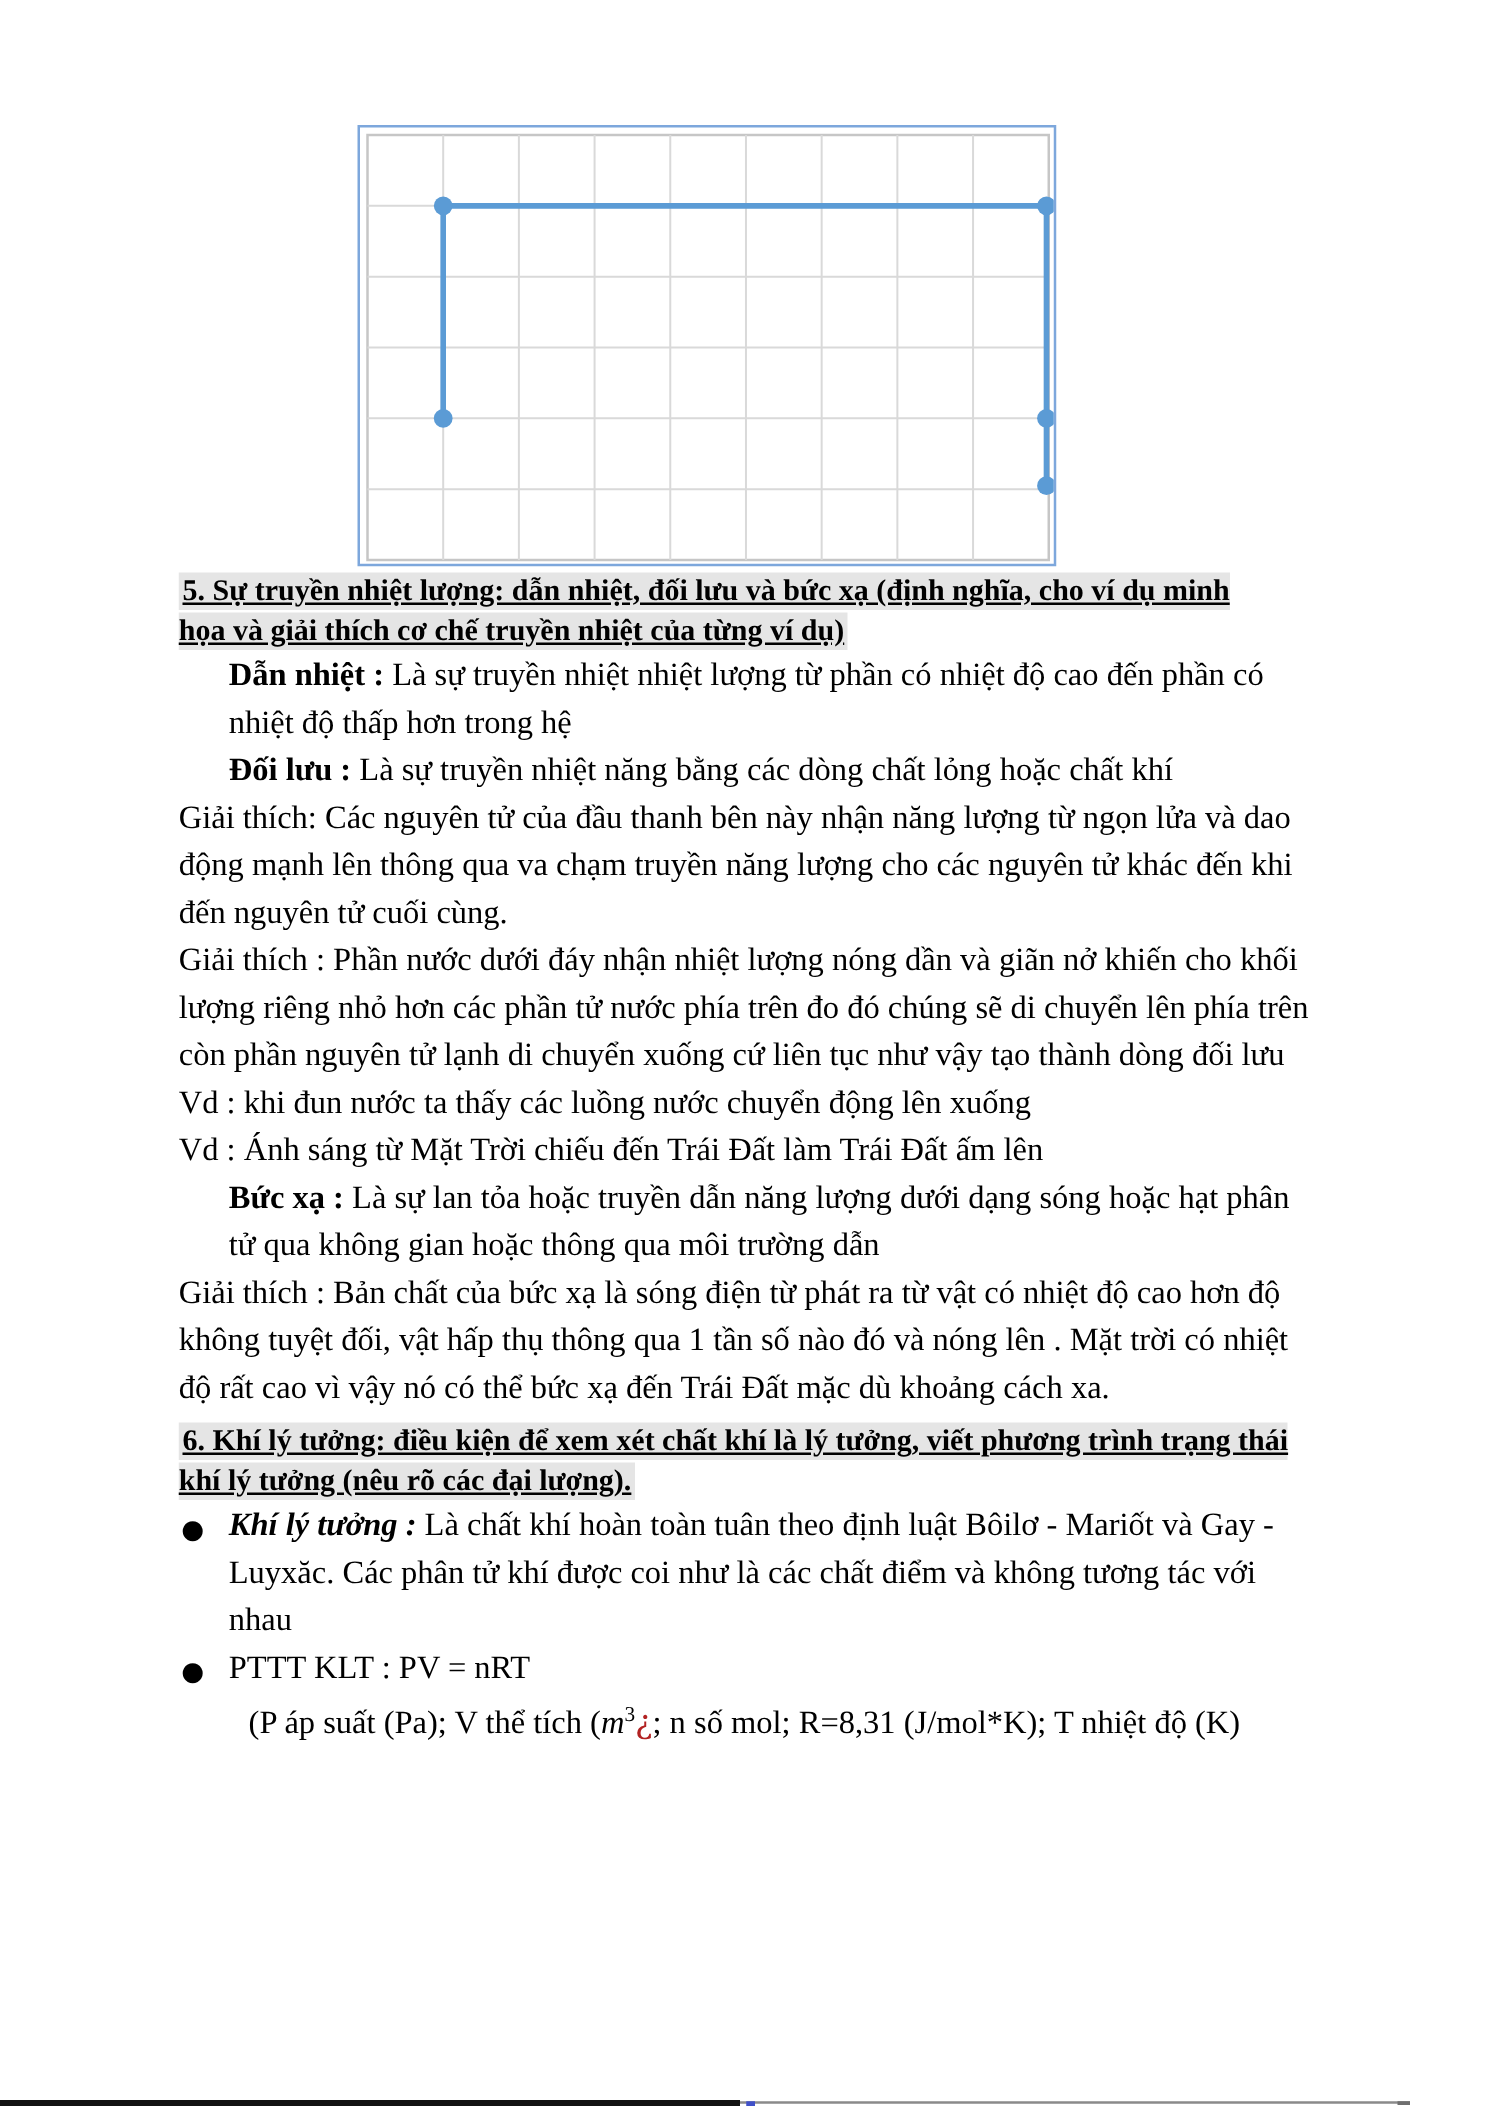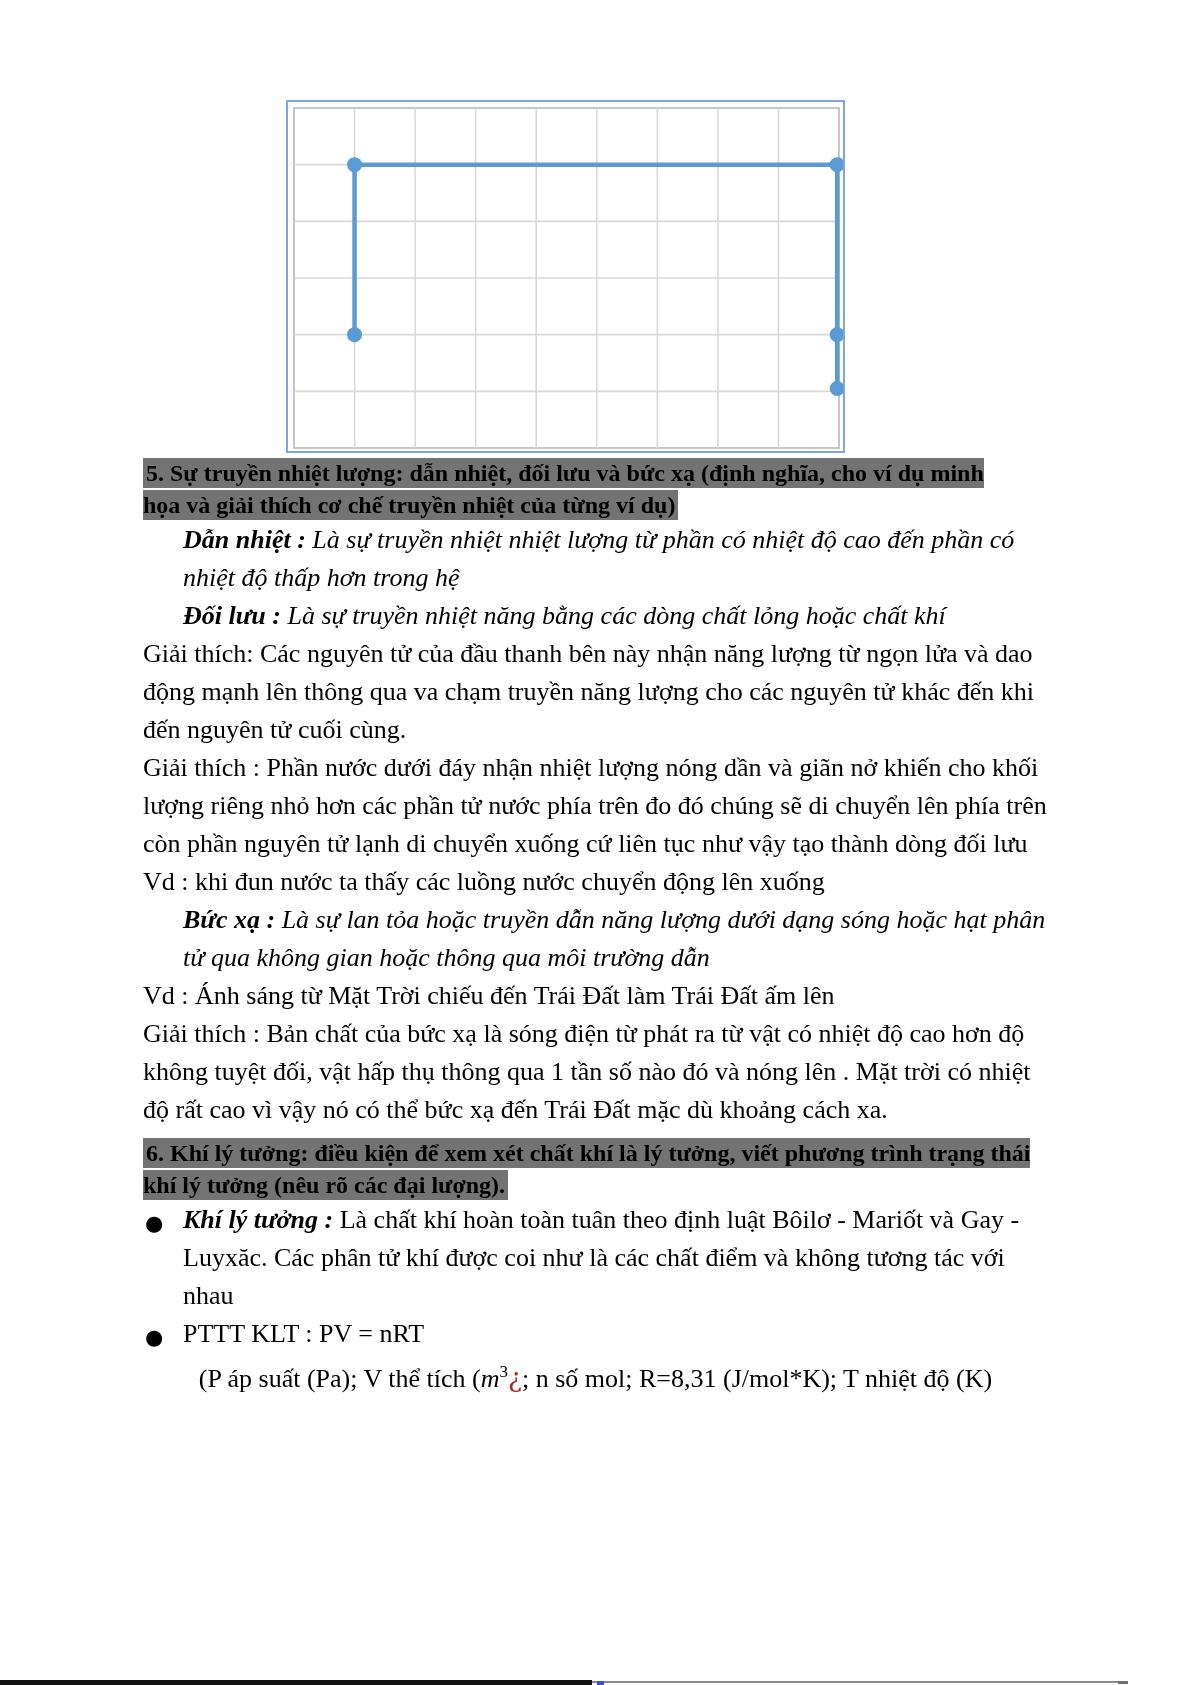--- a/index.html
+++ b/index.html
@@ -10,25 +10,25 @@
   }
   
   .chart-box{
     position:absolute;left:286px;top:100px;width:559px;height:353px;
     box-sizing:border-box;border:2px solid #7da7dc;background:#fff;
   }
   .chart-box svg{display:block;}
   
   .content{position:absolute;left:143px;top:457px;width:905px;}
   .hl-heading{font-weight:bold;font-size:24px;line-height:32px;margin:0;}
-  .hl-heading .hl{background:#737373;padding:2px 3px;}
+  .hl-heading .hl{background:#e5e5e5;padding:2px 3px;text-decoration:underline;}
   .h5{max-width:850px;}
   .h6{max-width:940px;margin-top:8px;}
   p.para{margin:0;font-size:26px;line-height:38px;}
-  .def{padding-left:40px;margin-top:6px;font-style:italic;}
+  .def{padding-left:40px;margin-top:6px;}
   .def .lead{font-weight:bold;}
   .plain{margin-top:4px;}
   .bullet{position:relative;padding-left:40px;margin-top:10px;}
   .bullet .dot{
     position:absolute;left:2px;top:3px;font-size:21px;line-height:38px;
     font-family:"DejaVu Sans", sans-serif;
   }
   .bullet .lead-bi{font-weight:bold;font-style:italic;text-align:right;}
   .formula{margin-top:22px;text-align:center;}
   .mathvar{font-style:italic;}
@@ -83,25 +83,25 @@
   <p class="para def">
     <span class="lead">Đối lưu :</span><span> Là sự truyền nhiệt năng bằng các dòng chất lỏng hoặc chất khí</span>
   </p>
 
   <p class="para plain">Giải thích: Các nguyên tử của đầu thanh bên này nhận năng lượng từ ngọn lửa và dao động mạnh lên thông qua va chạm truyền năng lượng cho các nguyên tử khác đến khi đến nguyên tử cuối cùng.</p>
 
   <p class="para plain">Giải thích : Phần nước dưới đáy nhận nhiệt lượng nóng dần và giãn nở khiến cho khối lượng riêng nhỏ hơn các phần tử nước phía trên đo đó chúng sẽ di chuyển lên phía trên còn phần nguyên tử lạnh di chuyển xuống cứ liên tục như vậy tạo thành dòng đối lưu</p>
 
   <p class="para plain">Vd : khi đun nước ta thấy các luồng nước chuyển động lên xuống</p>
 
+  <p class="para plain">Vd : Ánh sáng từ Mặt Trời chiếu đến Trái Đất làm Trái Đất ấm lên</p>
+
   <p class="para def">
     <span class="lead">Bức xạ :</span><span> Là sự lan tỏa hoặc truyền dẫn năng lượng dưới dạng sóng hoặc hạt phân tử qua không gian hoặc thông qua môi trường dẫn</span>
   </p>
-
-  <p class="para plain">Vd : Ánh sáng từ Mặt Trời chiếu đến Trái Đất làm Trái Đất ấm lên</p>
 
   <p class="para plain">Giải thích : Bản chất của bức xạ là sóng điện từ phát ra từ vật có nhiệt độ cao hơn độ không tuyệt đối, vật hấp thụ thông qua 1 tần số nào đó và nóng lên . Mặt trời có nhiệt độ rất cao vì vậy nó có thể bức xạ đến Trái Đất mặc dù khoảng cách xa.</p>
 
   <div class="hl-heading h6">
     <span class="hl">6. Khí lý tưởng: điều kiện để xem xét chất khí là lý tưởng, viết phương trình trạng thái khí lý tưởng (nêu rõ các đại lượng).</span>
   </div>
 
   <p class="para bullet">
     <span class="dot">●</span><span class="lead-bi">Khí lý tưởng :</span><span> Là chất khí hoàn toàn tuân theo định luật Bôilơ - Mariốt và Gay - Luyxăc. Các phân tử khí được coi như là các chất điểm và không tương tác với nhau</span>
   </p>

